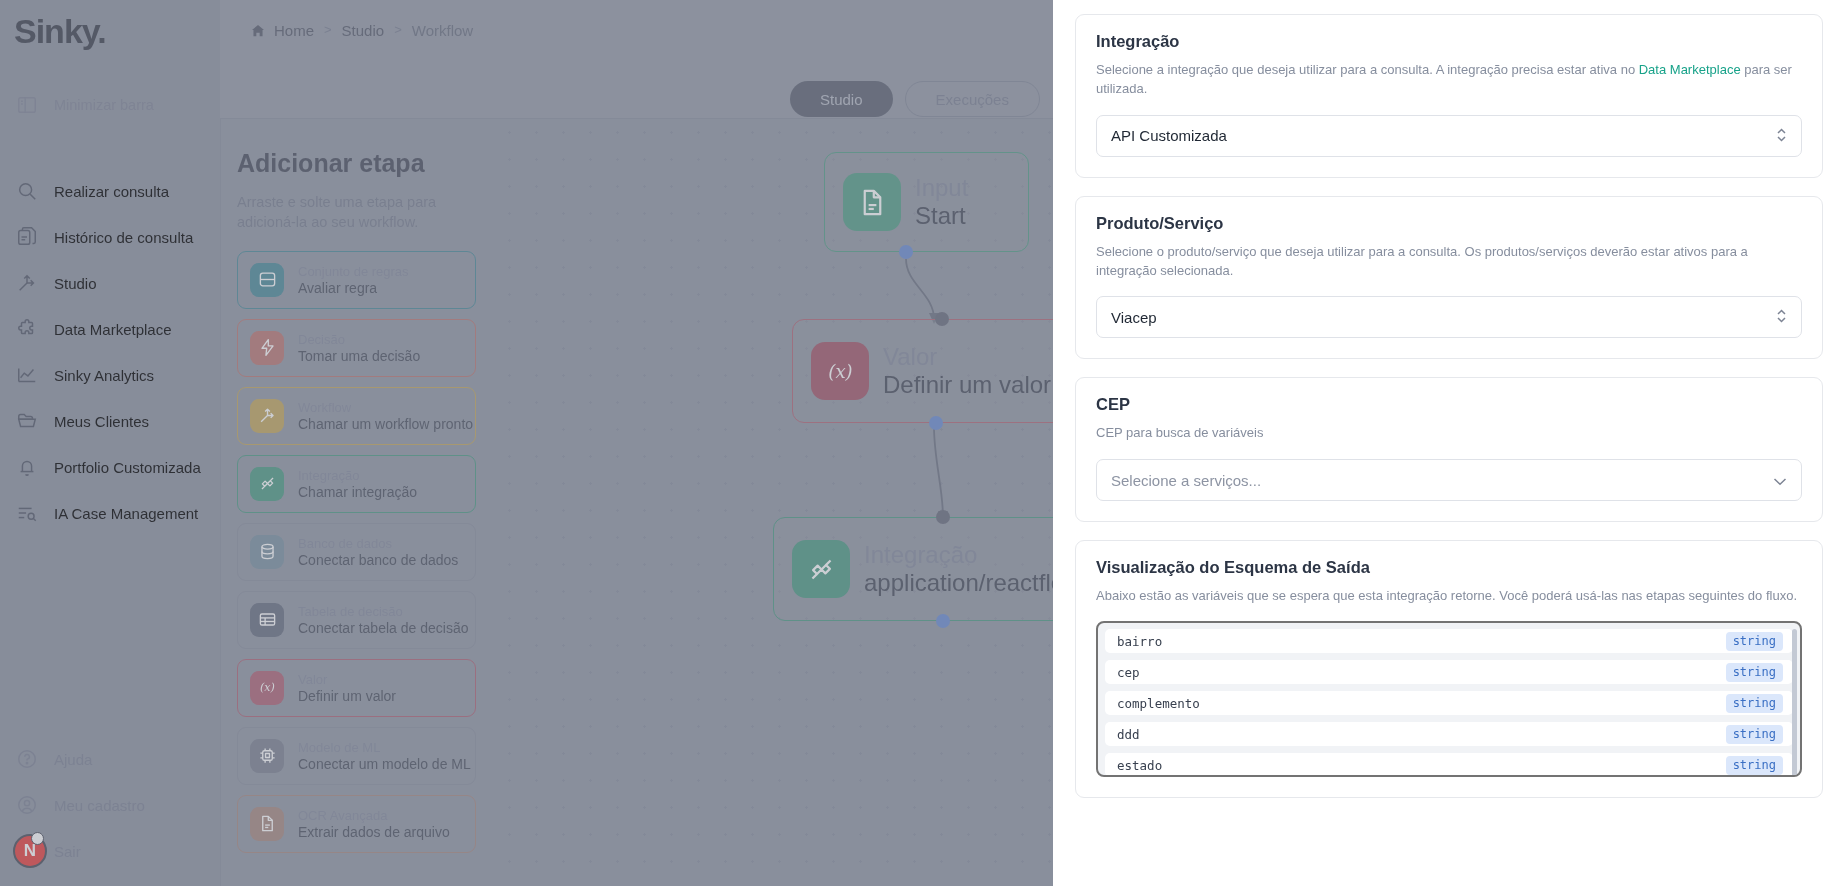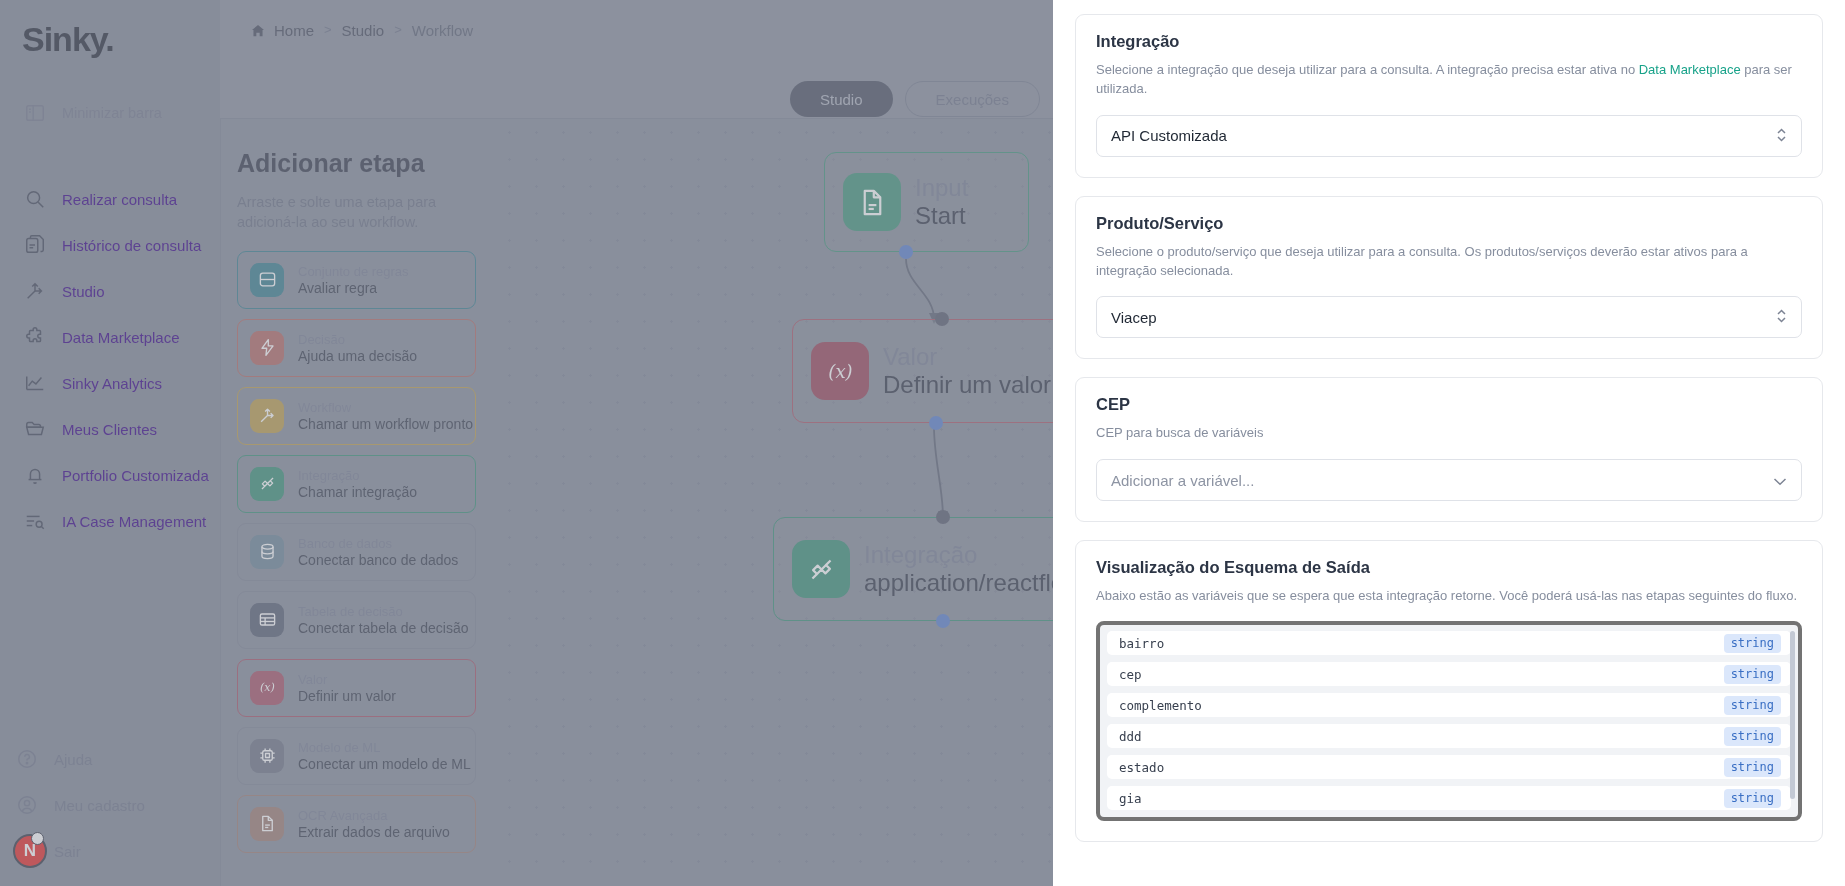--- a/index.html
+++ b/index.html
@@ -12,36 +12,36 @@
   #app { position: relative; width: 1845px; height: 886px; }
 
   
   .base { position: absolute; inset: 0; display: flex; }
 
   
   .sidebar {
     width: 220px; height: 886px; flex: 0 0 220px;
     background: #9096a4;
     position: relative;
-    padding: 8px;
+    padding: 0;
   }
   .logo {
     font-size: 34px; font-weight: 700; letter-spacing: -1px;
     color: #3e4350; padding: 14px 0 0 14px; line-height: 1;
   }
   .minimize {
     display: flex; align-items: center; gap: 16px;
     padding: 0 0 0 16px; margin-top: 40px; height: 34px;
     color: #83889a; font-size: 14.5px;
   }
   .navlist { margin-top: 46px; }
   .navitem {
     display: flex; align-items: center; gap: 16px;
     height: 46px; padding-left: 16px;
-    color: #4c1d95; font-size: 15px; white-space: nowrap;
+    color: #000000; font-size: 15px; white-space: nowrap;
   }
   .navitem .lbl { line-height: 1; }
   .bottomnav { position: absolute; left: 0; bottom: 12px; width: 100%; }
   .bottomnav .navitem { color: #7f8597; height: 46px; }
   .icon { width: 22px; height: 22px; flex: 0 0 22px; display: block; }
   .icon svg { width: 22px; height: 22px; display: block; }
   .avatar-wrap { position: relative; width: 22px; height: 22px; flex: 0 0 22px; }
   .avatar {
     position: absolute; left: -3px; top: -6px;
     width: 34px; height: 34px; border-radius: 50%;
@@ -159,23 +159,23 @@
   .card .hint a { color: #17a289; text-decoration: none; }
   .field {
     margin-top: 16px; height: 42px; border: 1px solid #dfe2e8; border-radius: 7px;
     display: flex; align-items: center; justify-content: space-between;
     padding: 0 14px; font-size: 15px; color: #1f2733; background: #fff;
   }
   .field.placeholder { color: #8d94a3; }
   .chev-updown { color: #7d8494; font-size: 13px; line-height: 1; }
   .chev-down { color: #7d8494; }
   .schema-box {
-    margin-top: 15px; border: 4px solid #737373; border-radius: 8px;
+    margin-top: 15px; border: 2px solid #737373; border-radius: 8px;
     background: #f1f3f6; padding: 6px 7px 6px 7px;
-    height: 200px; overflow: hidden; position: relative;
+    height: 156px; overflow: hidden; position: relative;
   }
   .schema-row {
     display: flex; align-items: center; justify-content: space-between;
     background: #fff; border-radius: 5px;
     height: 24px; margin-bottom: 7px; padding: 0 10px 0 12px;
   }
   .schema-name {
     font-family: "DejaVu Sans Mono", monospace;
     font-size: 12.5px; color: #38404f;
   }
@@ -362,21 +362,21 @@
               </span>
             </div>
             <div class="step" style="border-color: rgb(188, 122, 118);">
               <span class="step-ic" style="background:#bc7a76">
                 <svg viewBox="0 0 24 24" fill="none" stroke="#ffffff" stroke-width="1.7" stroke-linejoin="round">
                   <polygon points="13,2 5,13 11,13 10,22 19,10 13,10" fill="none"></polygon>
                 </svg>
               </span>
               <span class="step-txt">
                 <span class="step-title">Decisão</span>
-                <span class="step-desc">Ajuda uma decisão</span>
+                <span class="step-desc">Tomar uma decisão</span>
               </span>
             </div>
             <div class="step" style="border-color: rgb(195, 169, 96);">
               <span class="step-ic" style="background:#c3a960">
                 <svg viewBox="0 0 24 24" fill="none" stroke="#ffffff" stroke-width="1.7" stroke-linejoin="round">
                   <path d="M4 20 L12 12 M12 12 L12 4 M9 7l3-3 3 3 M12 12l7 0 M16 9l3 3-3 3"></path>
                 </svg>
               </span>
               <span class="step-txt">
                 <span class="step-title">Workflow</span>
@@ -547,21 +547,21 @@
               <polyline points="2,10 5.5,13.5 9,10"></polyline>
             </svg>
         </span>
       </div>
     </div>
 
     <div class="card">
       <h3>CEP</h3>
       <div class="hint">CEP para busca de variáveis</div>
       <div class="field placeholder">
-        <span>Adicionar a variável...</span>
+        <span>Selecione a serviços...</span>
         <span class="chev-down">
           <svg width="14" height="9" viewBox="0 0 14 9" fill="none" stroke="#7d8494" stroke-width="1.5">
               <polyline points="1.5,2 7,7.2 12.5,2"></polyline>
             </svg>
         </span>
       </div>
     </div>
 
     <div class="card">
       <h3>Visualização do Esquema de Saída</h3>

